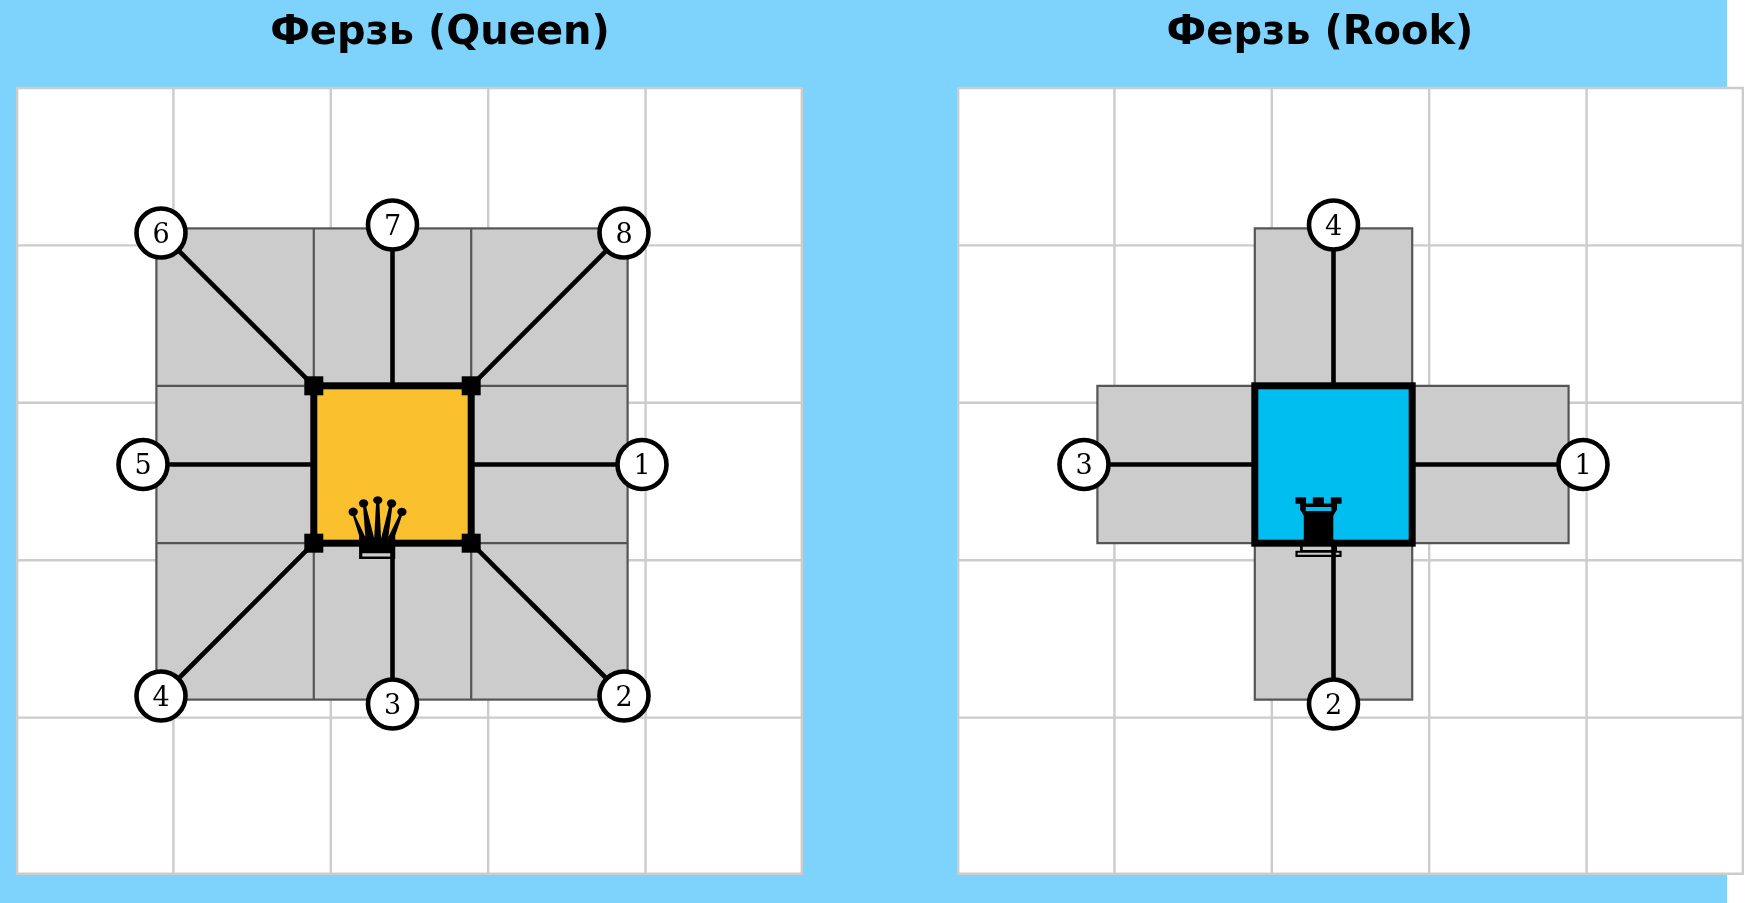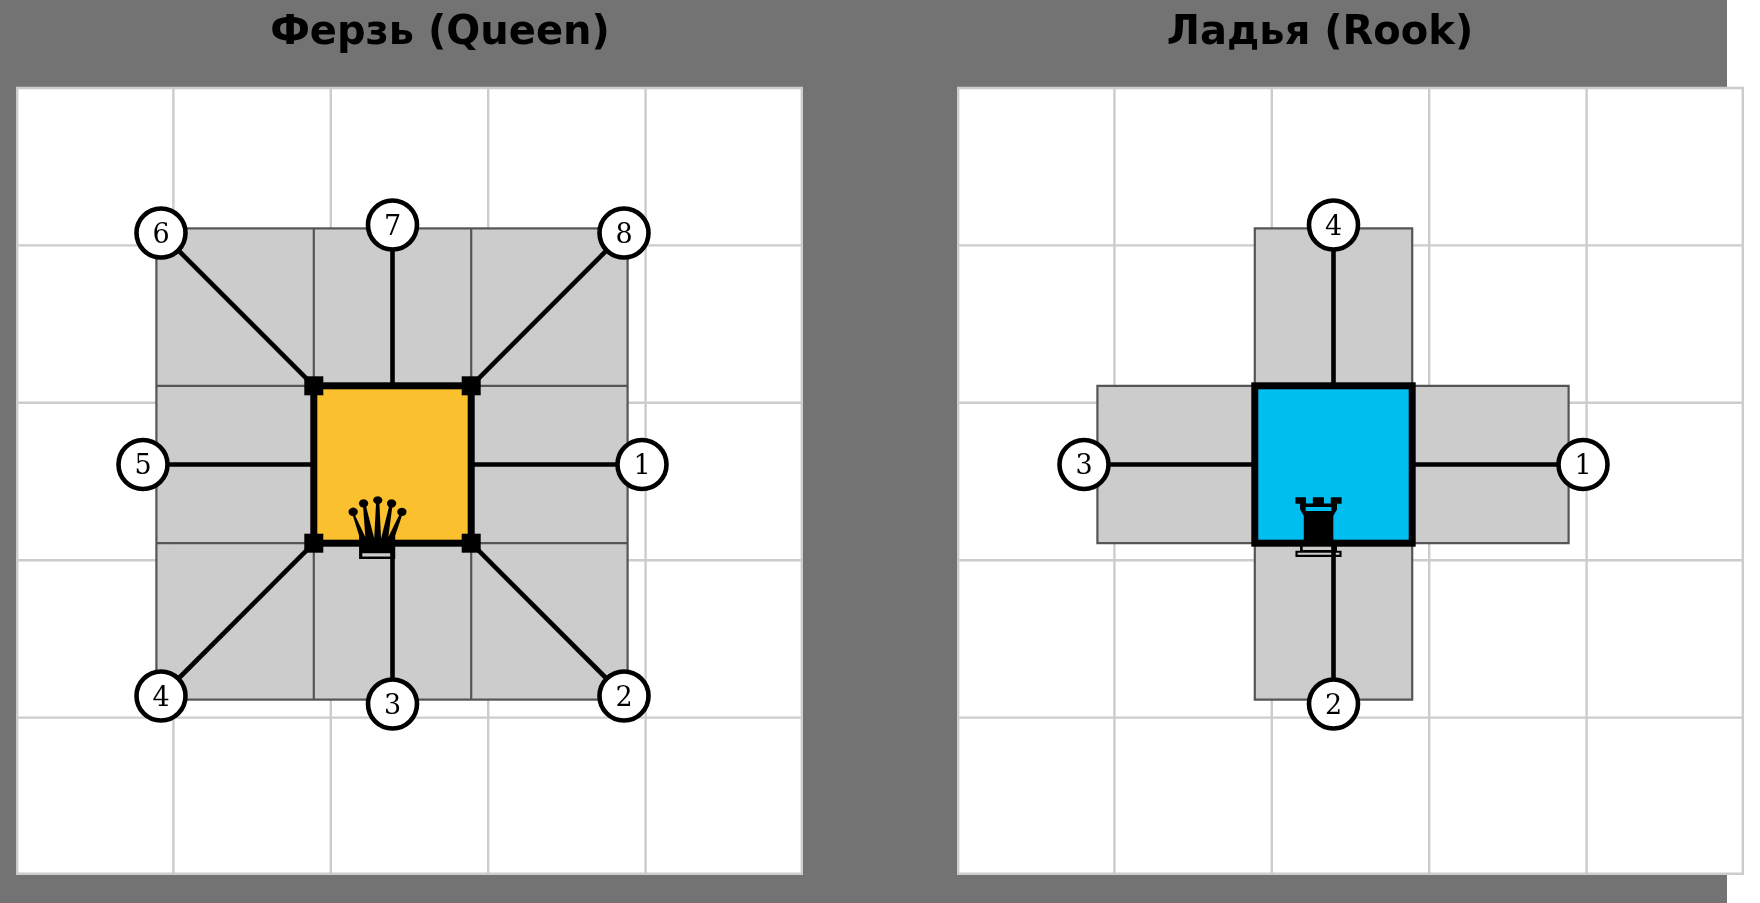--- a/index.html
+++ b/index.html
@@ -11,21 +11,21 @@
     width: 1760px;
     height: 903px;
     overflow: hidden;
     font-family: "DejaVu Sans", "Liberation Sans", sans-serif;
     position: relative;
   }
   .page {
     position: relative;
     width: 1727px;
     height: 903px;
-    background: #737373;
+    background: #7dd3fc;
   }
   .panel {
     position: absolute;
     top: 0;
     height: 903px;
   }
   #panel-queen { left: 0px;   width: 880px; }
   #panel-rook  { left: 880px; width: 880px; }
 
   .panel-title {
@@ -189,21 +189,21 @@
             <text x="608" y="145" text-anchor="middle" dominant-baseline="central" font-family="DejaVu Serif, Liberation Serif, serif" font-size="27" fill="#000000">8</text>
           </g>
         </g>
       </svg>
 
       <div class="piece-glyph" id="queen-piece">♛</div>
     </div>
   </div>
 
   <div class="panel" id="panel-rook">
-    <div class="panel-title">Ладья (Rook)</div>
+    <div class="panel-title">Ферзь (Rook)</div>
 
     <div class="board-wrap">
       <svg class="board-svg" viewBox="0 0 787 787" xmlns="http://www.w3.org/2000/svg">
 
         <rect x="0" y="0" width="787" height="787" fill="#ffffff"></rect>
 
         <g>
           <rect x="297.8" y="140.4" width="157.4" height="471.2" fill="#cccccc"></rect>
           <rect x="140.4" y="297.8" width="471.2" height="157.4" fill="#cccccc"></rect>
         </g>

